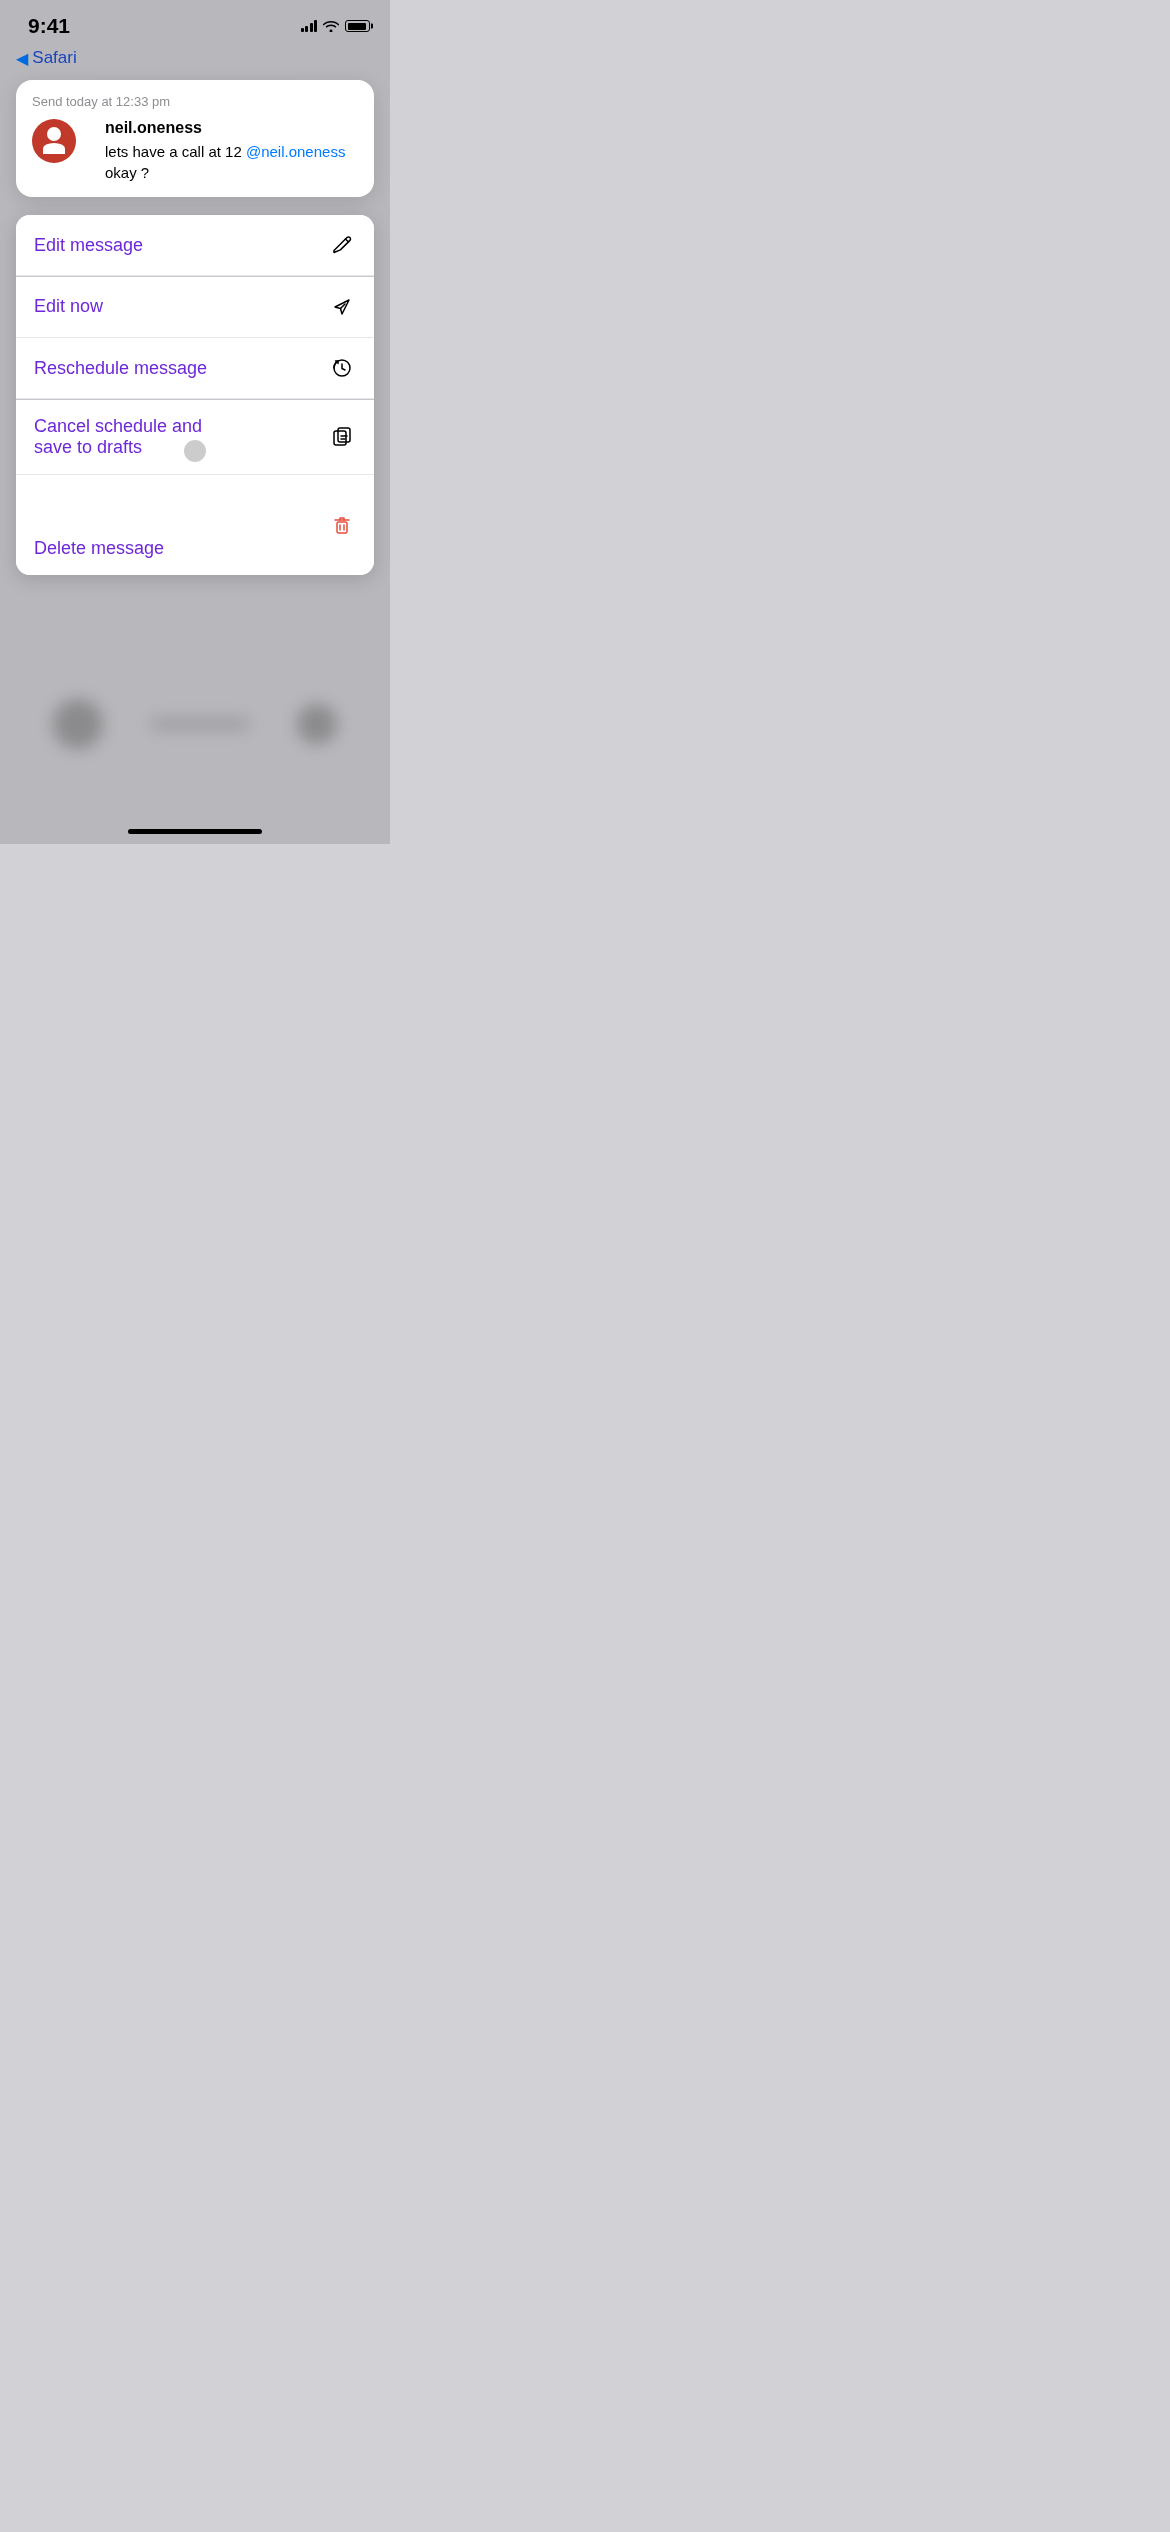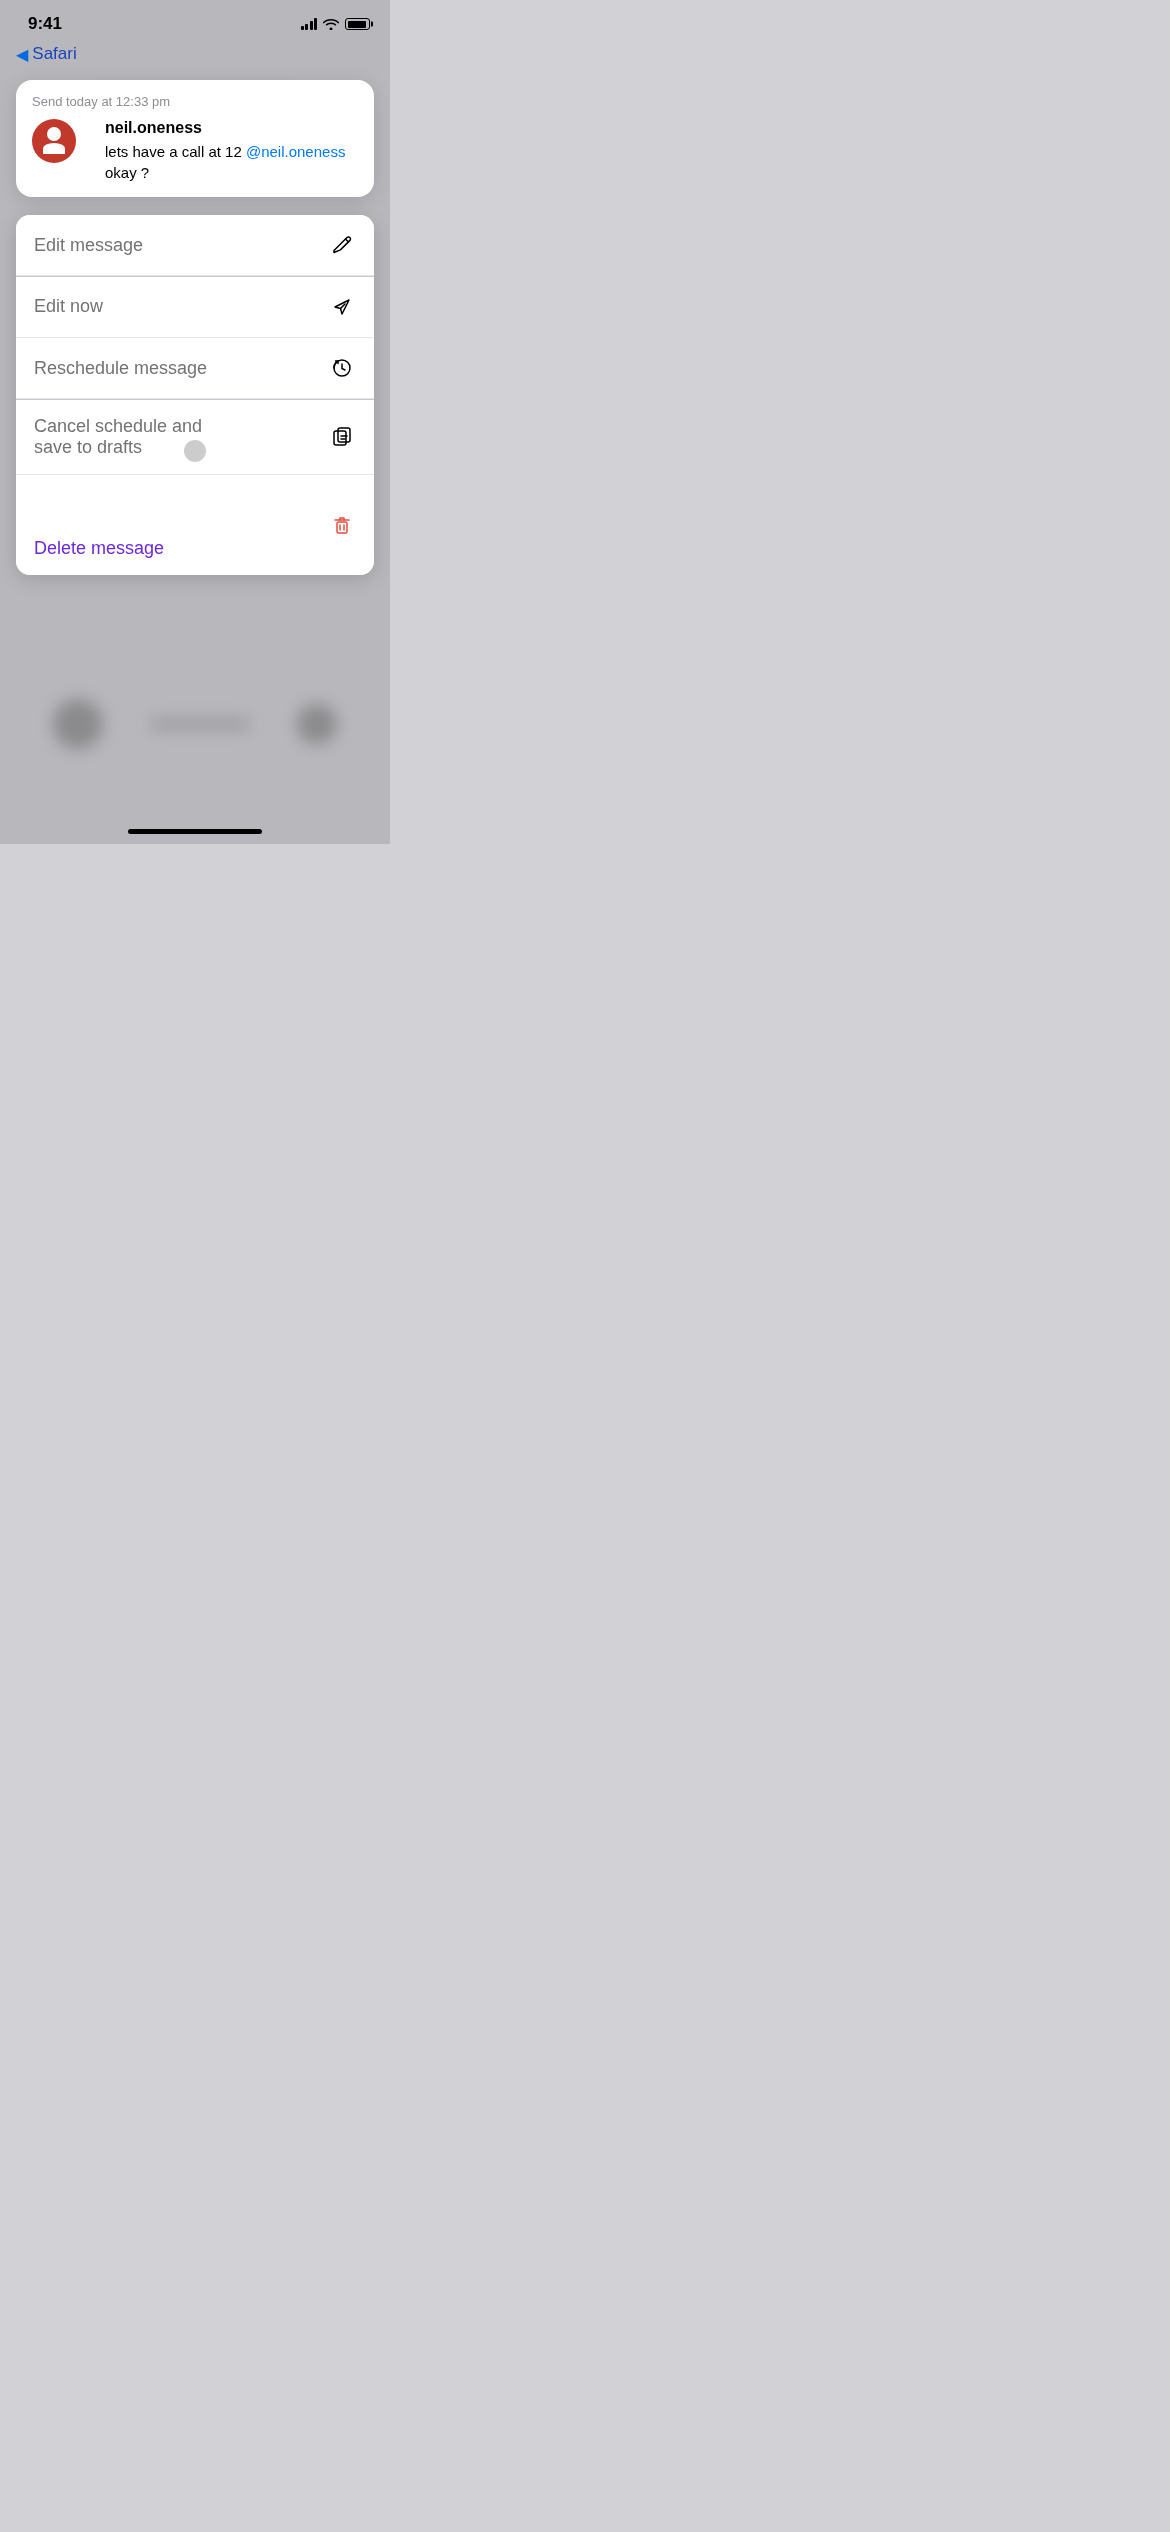--- a/index.html
+++ b/index.html
@@ -22,21 +22,21 @@
     .status-bar {
       display: flex;
       justify-content: space-between;
       align-items: center;
       padding: 14px 20px 6px 28px;
       position: relative;
       z-index: 10;
     }
 
     .status-time {
-      font-size: 17px;
+      font-size: 21px;
       font-weight: 600;
       color: #000;
     }
 
     .status-icons {
       display: flex;
       align-items: center;
       gap: 6px;
     }
 
@@ -239,21 +239,21 @@
       border-bottom: 0.5px solid #e5e5ea;
       position: relative;
     }
 
     .action-item:last-of-type {
       border-bottom: none;
     }
 
     .action-label {
       font-size: 18px;
-      color: #737373;
+      color: #6d28d9;
     }
 
     .action-label.delete {
       color: #6d28d9;
       margin-top: 47px;
     }
 
     .action-icon {
       width: 28px;
       height: 28px;

